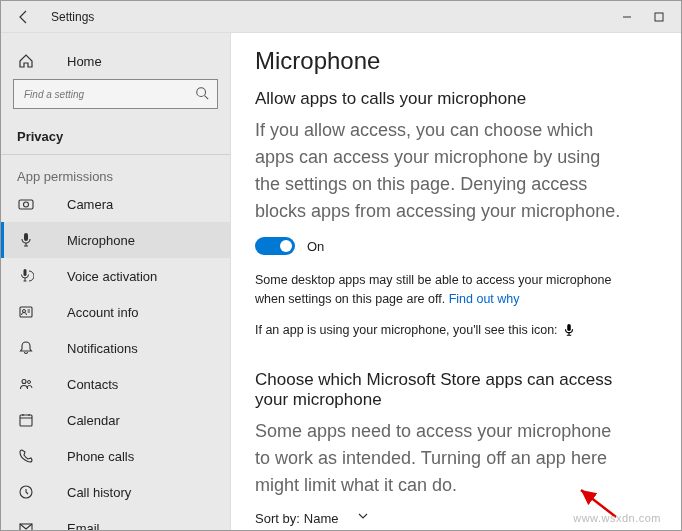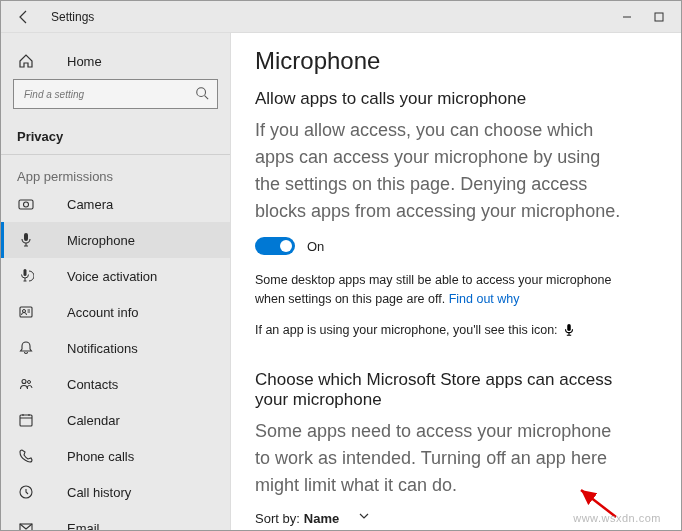--- a/index.html
+++ b/index.html
@@ -143,21 +143,21 @@
     font-size:12.5px;
     margin-bottom:30px;
   }
   .sort-row {
     display:flex;
     align-items:center;
     gap:4px;
     font-size:13px;
     margin-bottom:10px;
   }
-  .sort-value { display:flex; align-items:flex-start; gap:20px; cursor:pointer;font-weight:bold;}
+  .sort-value { display:flex; align-items:flex-start; gap:20px; cursor:pointer;}
   .app-row {
     display:flex;
     align-items:center;
     gap:8px;
     padding:6px 0;
   }
   .app-tile {
     width:32px; height:32px;
     background:#0078d4;
     display:flex;

